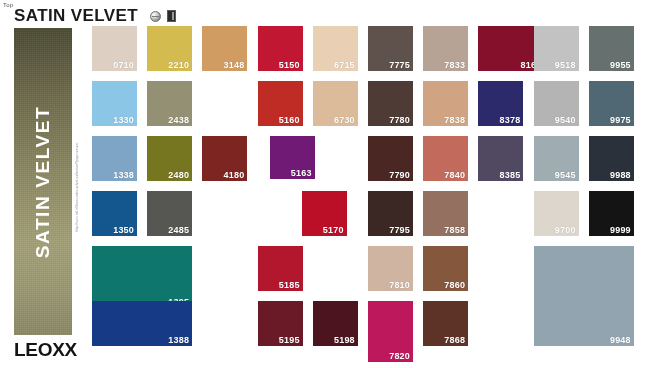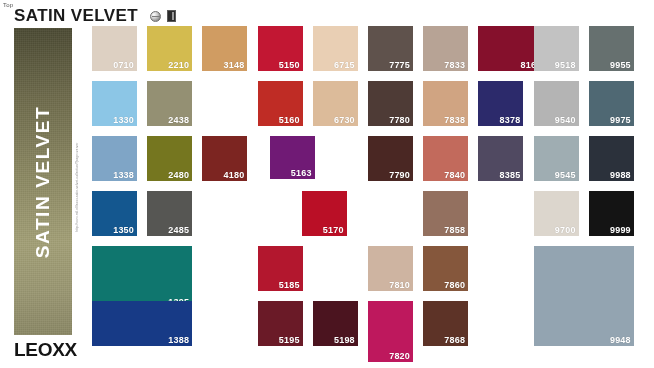--- a/index.html
+++ b/index.html
@@ -292,20 +292,23 @@
       </div>
       <div class="swatch" style="left: 0px; top: 165px; width: 45px; height: 45px; background: rgb(20, 87, 143);">
         <span class="swatch-code">1350</span>
       </div>
       <div class="swatch" style="left: 55.2px; top: 165px; width: 45px; height: 45px; background: rgb(86, 86, 83);">
         <span class="swatch-code">2485</span>
       </div>
       <div class="swatch" style="left: 165.6px; top: 165px; width: 45px; height: 45px; background: rgb(186, 15, 38); margin-left: 44px;">
         <span class="swatch-code">5170</span>
       </div>
+      <div class="swatch" style="left: 276px; top: 165px; width: 45px; height: 45px; background: rgb(59, 39, 35);">
+        <span class="swatch-code">7795</span>
+      </div>
       <div class="swatch" style="left: 331.2px; top: 165px; width: 45px; height: 45px; background: rgb(147, 112, 95);">
         <span class="swatch-code">7858</span>
       </div>
       <div class="swatch" style="left: 441.6px; top: 165px; width: 45px; height: 45px; background: rgb(220, 214, 205);">
         <span class="swatch-code">9700</span>
       </div>
       <div class="swatch" style="left: 496.8px; top: 165px; width: 45px; height: 45px; background: rgb(20, 20, 20);">
         <span class="swatch-code">9999</span>
       </div>
       <div class="swatch" style="left: 0px; top: 220px; width: 100.2px; height: 62px; background: #0f766e;">

